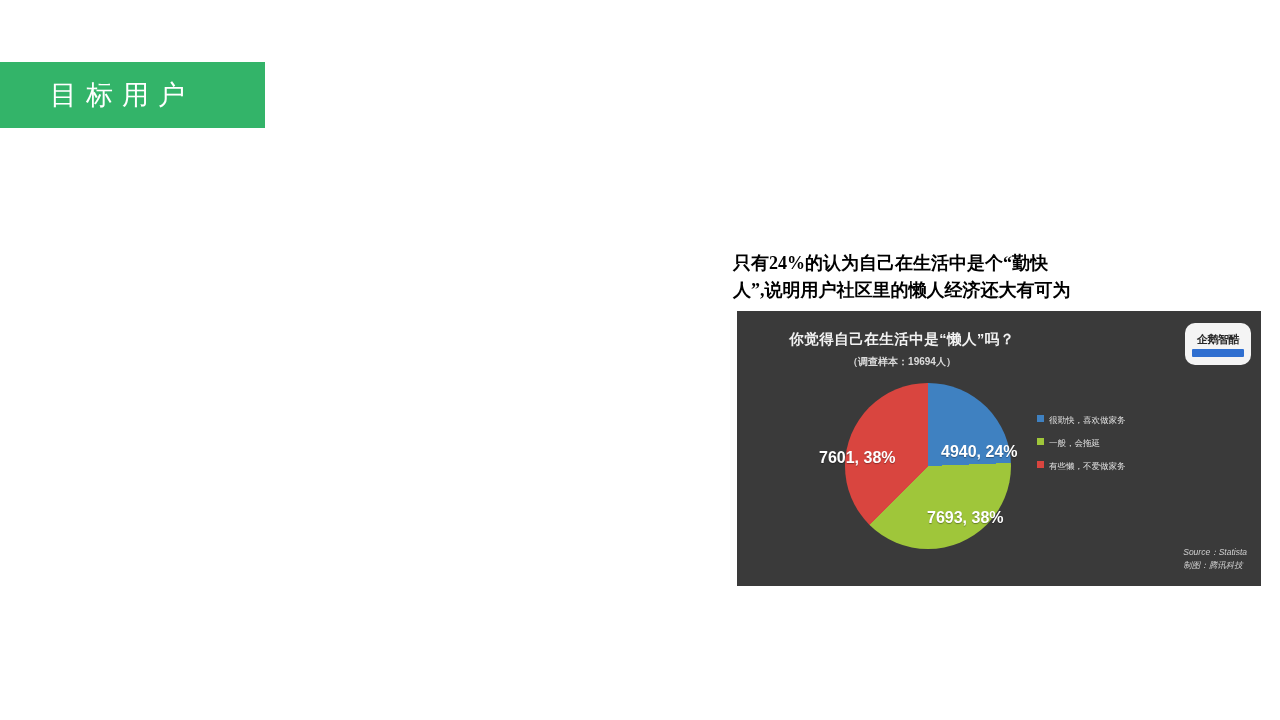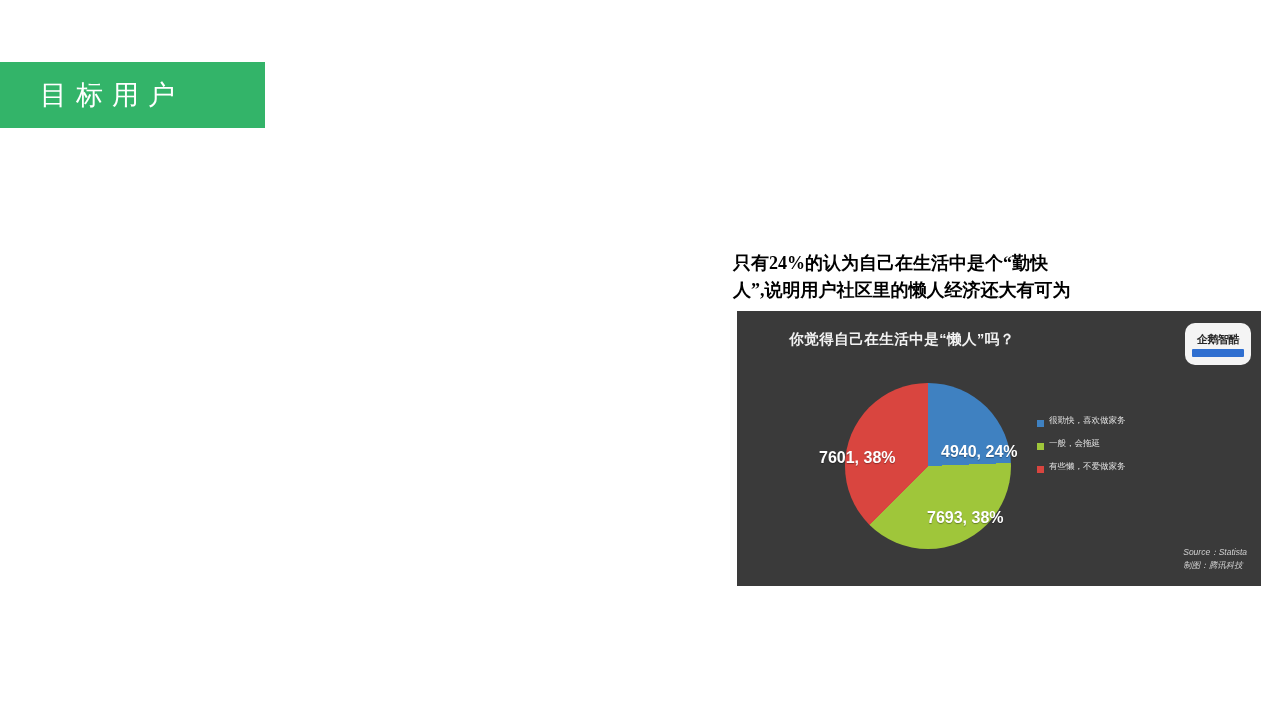--- a/index.html
+++ b/index.html
@@ -27,20 +27,21 @@
     display: flex;
     align-items: center;
   }
   #header-title {
     color: #ffffff;
     font-size: 27px;
     letter-spacing: 9px;
     padding-left: 40px;
     font-family: Liberation Mono, monospace;
     white-space: nowrap;
+    margin-left: 10px;
   }
 
   
   #left-text-block {
     position: absolute;
     left: 128px;
     top: 292px;
     width: 525px;
   }
   .para {
@@ -160,21 +161,21 @@
   #slice-label-2 { left: -26px; top: 66px; }
 
   #chart-legend {
     position: absolute;
     left: 300px;
     top: 104px;
     width: 132px;
   }
   .legend-row {
     display: flex;
-    align-items: flex-end;
+    align-items: flex-start;
     margin-bottom: 11px;
   }
   .legend-swatch {
     width: 7px;
     height: 7px;
     flex: 0 0 7px;
     margin-right: 5px;
   }
   .legend-label {
     color: #e2e2e2;
@@ -208,20 +209,21 @@
 </div>
 
 <div id="right-column">
   <p id="chart-caption">只有24%的认为自己在生活中是个“勤快
 人”,说明用户社区里的懒人经济还大有可为</p>
 </div>
 
 <div id="chart-image" style="background: rgb(58, 58, 58);">
 
   <div id="chart-title">你觉得自己在生活中是“懒人”吗？</div>
+  <div id="chart-subtitle">（调查样本：19694人）</div>
 
   <div id="chart-logo">
     <div id="chart-logo-text">企鹅智酷</div>
     <div id="chart-logo-bar"></div>
   </div>
 
   <div id="pie-wrap">
     <div id="pie" style="background: conic-gradient(rgb(63, 129, 193) 0deg, rgb(63, 129, 193) 87.89deg, rgb(159, 198, 58) 87.89deg, rgb(159, 198, 58) 224.76deg, rgb(217, 69, 63) 224.76deg, rgb(217, 69, 63) 360deg);"></div>
     <div class="slice-label" id="slice-label-0">4940, 24%</div>
     <div class="slice-label" id="slice-label-1">7693, 38%</div>

